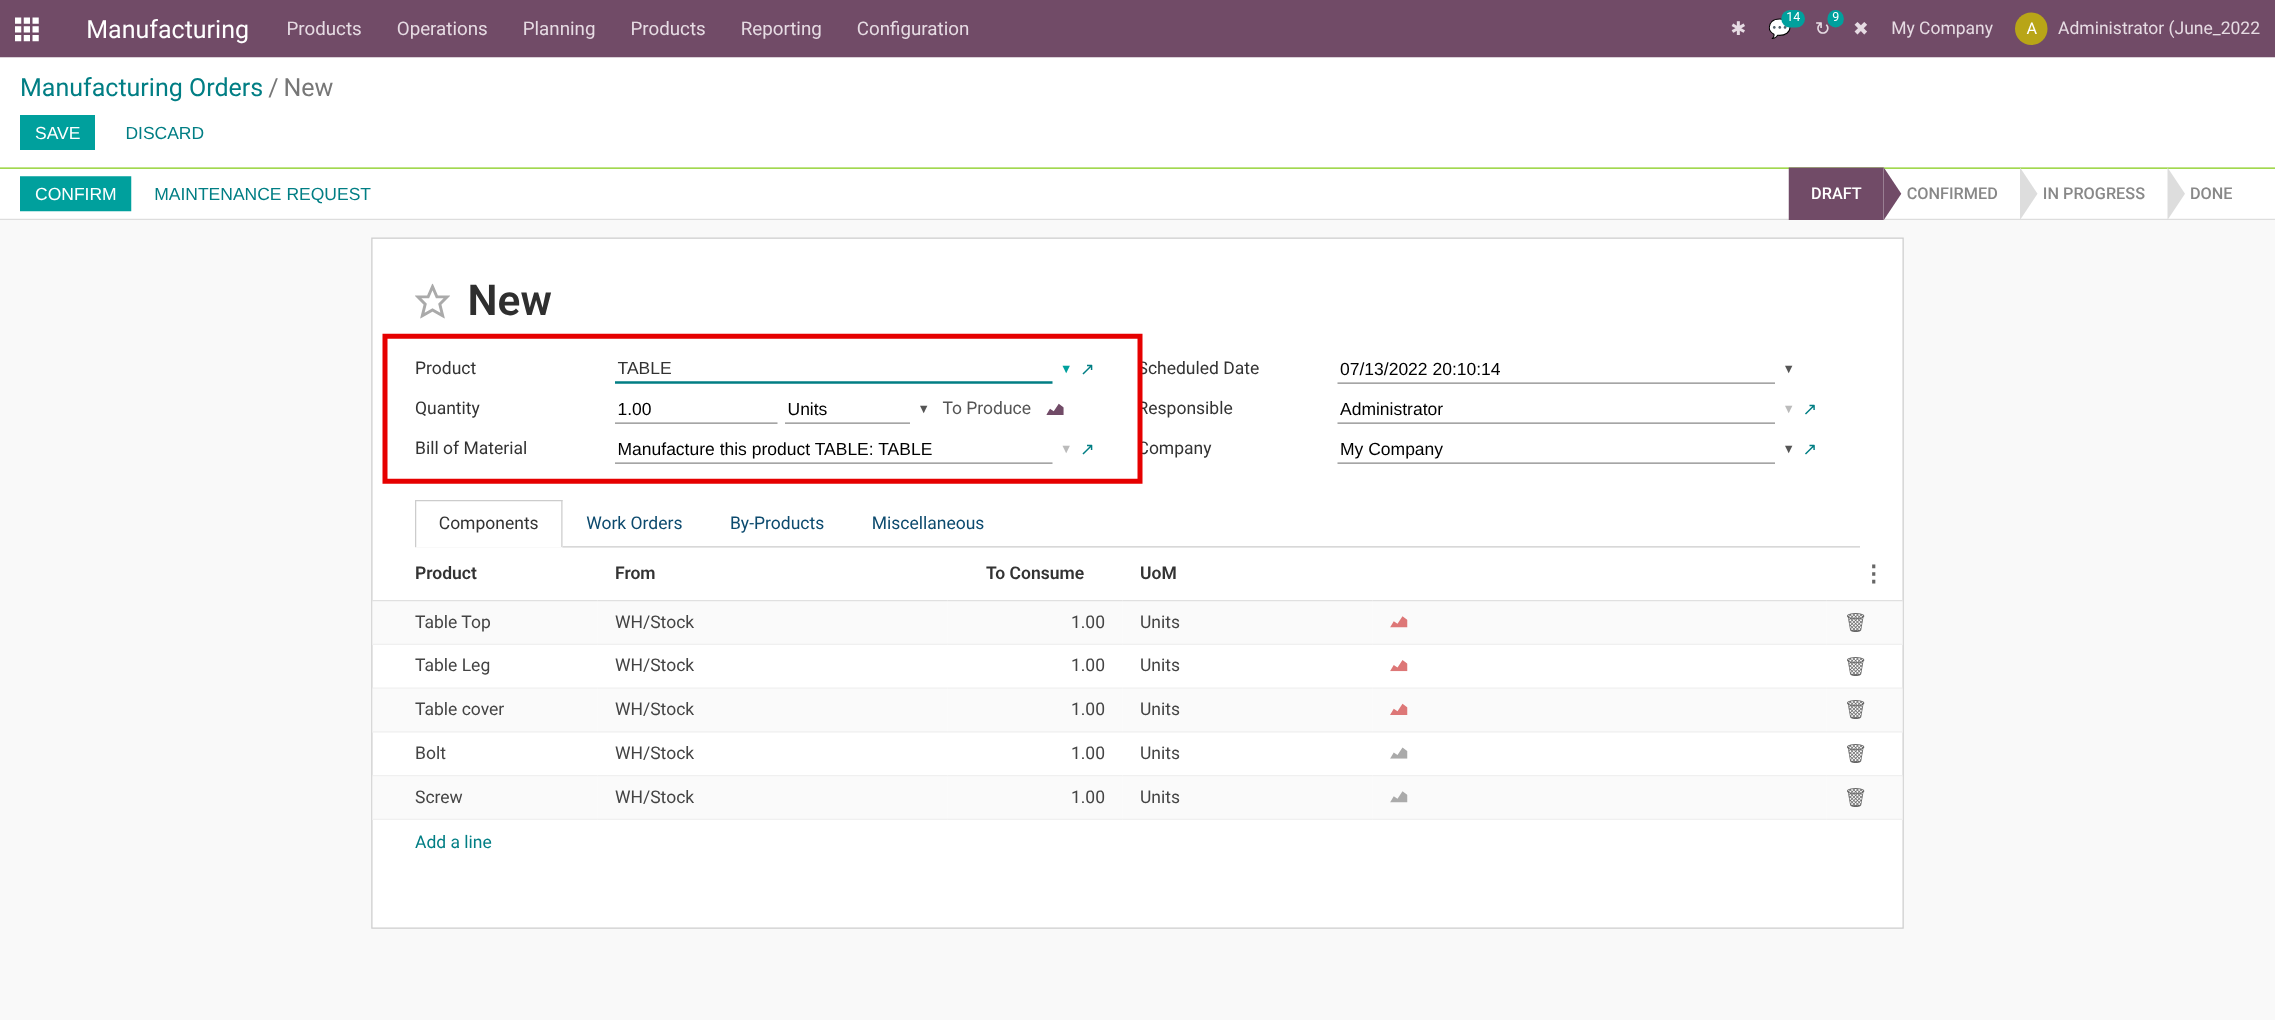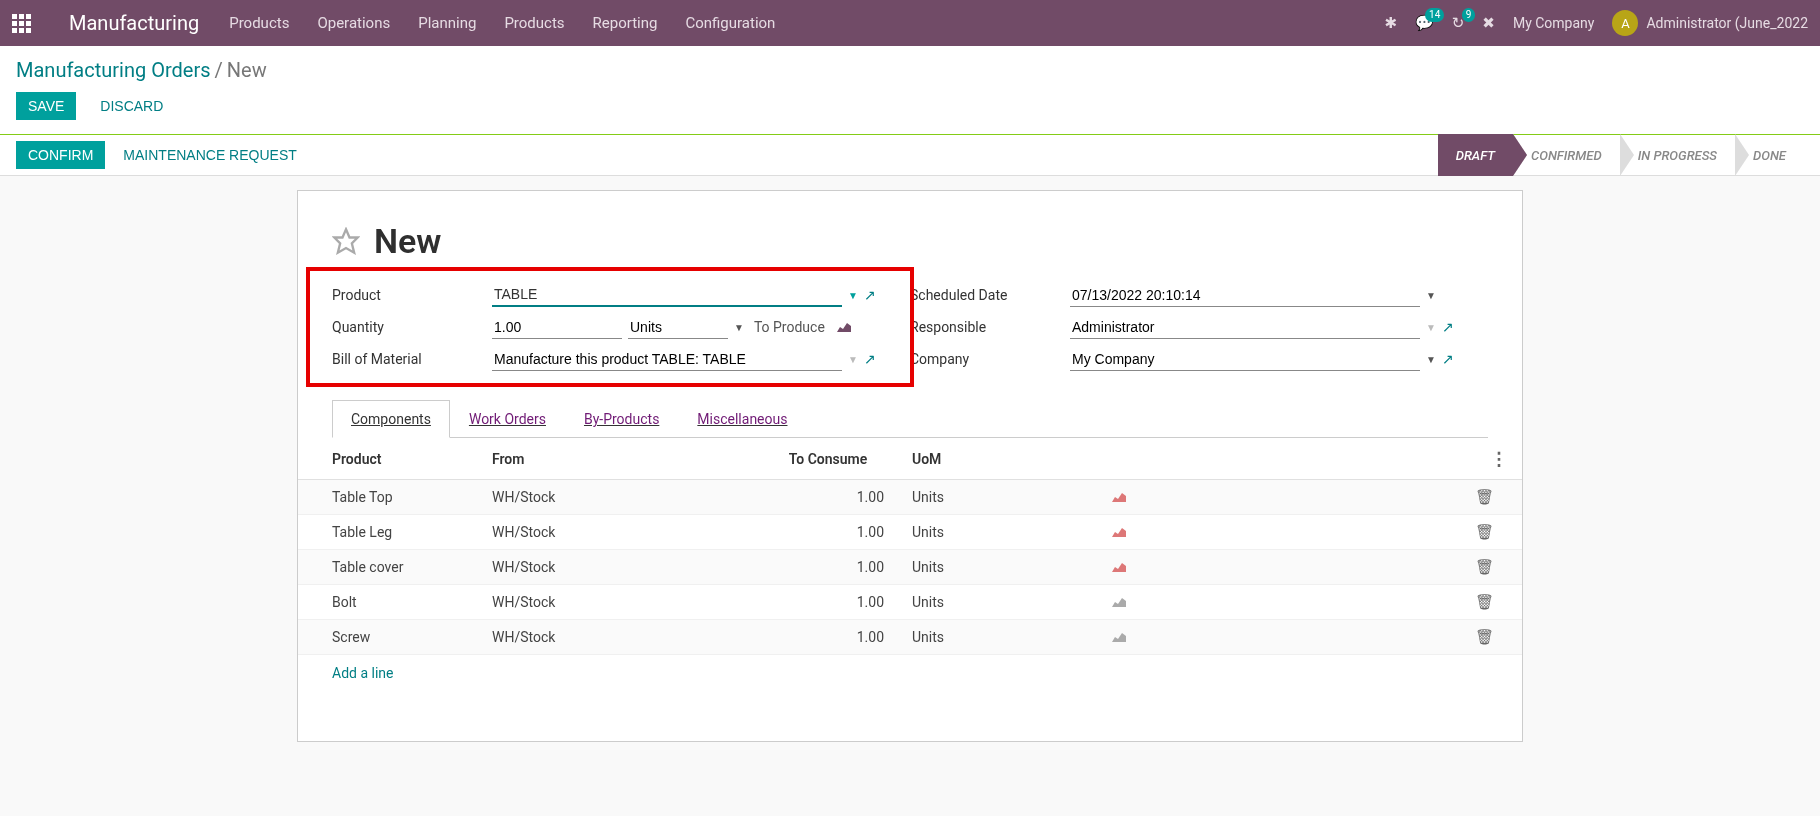--- a/index.html
+++ b/index.html
@@ -22,21 +22,21 @@
   .breadcrumb .sep { color:#777; margin:0 4px;}
   .breadcrumb .current { color:#777; }
   .action-row { display:flex; gap:12px; padding:10px 0 14px 0; align-items:center;}
   .btn { padding:6px 12px; font-size:14px; border:none; cursor:pointer; font-weight:500;}
   .btn-primary { background:#00A09D; color:#fff; }
   .btn-link { background:none; color:#017E84; }
   
   .statusbar { background:#fff; border-top:1px solid #84cc16; border-bottom:1px solid #ddd; display:flex; align-items:center; padding:0 16px; height:42px;}
   .statusbar-left { display:flex; gap:6px; }
   .statusbar-right { display:flex; margin-left:auto; }
-  .status-step { position:relative; padding:0 18px; height:42px; display:flex; align-items:center; font-size:13px; color:#888; font-weight:500;font-style:italic;}
+  .status-step { position:relative; padding:0 18px; height:42px; display:flex; align-items:center; font-size:13px; color:#888; font-weight:500;}
   .status-step.active { background:#714B67; color:#fff; }
   .status-step.active::after { content:""; position:absolute; right:-14px; top:0; border-top:21px solid transparent; border-bottom:21px solid transparent; border-left:14px solid #714B67; z-index:2;}
   .status-step::before { content:""; position:absolute; right:-14px; top:0; border-top:21px solid transparent; border-bottom:21px solid transparent; border-left:14px solid #ddd; z-index:1;}
   .status-step:last-child::before { display:none; }
   
   .sheet-wrap { padding:14px 0 40px 0; display:flex; justify-content:center; }
   .sheet { background:#fff; border:1px solid #ccc; width:1226px; padding:30px 0 50px 0; }
   
   .title-row { display:flex; align-items:center; gap:14px; padding:0 34px 18px 34px;}
   .star-outline { width:28px; height:28px; color:#aaa; }
@@ -51,22 +51,22 @@
   .field-input { flex:1; display:flex; align-items:center; gap:6px; }
   .inp { border:none; border-bottom:1px solid #888; font-size:14px; padding:3px 2px; background:transparent; width:100%;}
   .inp.teal { border-bottom:2px solid #017E84; color:#333;}
   .inp.w-sm { width:130px; }
   .caret { color:#555; font-size:10px; cursor:pointer;}
   .caret.teal { color:#00A09D;}
   .extlink { color:#017E84; cursor:pointer; font-size:14px;}
   .toproduce { color:#555; margin-left:4px;}
   .forecast-icon { color:#714B67; cursor:pointer; font-size:15px; margin-left:6px;}
   
-  .tabs { display:flex; margin:24px 34px 0 34px; border-bottom:1px solid #ccc;text-decoration:underline;}
-  .tab { padding:10px 18px; color:#701a75; border:1px solid transparent; border-bottom:none; cursor:pointer; position:relative; top:1px;}
+  .tabs { display:flex; margin:24px 34px 0 34px; border-bottom:1px solid #ccc;}
+  .tab { padding:10px 18px; color:#0c4a6e; border:1px solid transparent; border-bottom:none; cursor:pointer; position:relative; top:1px;}
   .tab.active { border:1px solid #ccc; border-bottom:1px solid #fff; background:#fff; color:#333;}
   
   .tbl { width:calc(100% - 0px); border-collapse:collapse;}
   .tbl th { text-align:left; padding:10px 14px; font-weight:600; color:#333; font-size:14px; border-bottom:1px solid #e0e0e0;}
   .tbl th:first-child { padding-left:34px;}
   .tbl th.right { text-align:center;}
   .tbl td { padding:8px 14px; font-size:14px; color:#444; border-bottom:1px solid #f0f0f0;}
   .tbl td:first-child { padding-left:34px;}
   .tbl td.right { text-align:right;}
   .tbl tbody tr:nth-child(odd) { background:#fafafa;}

